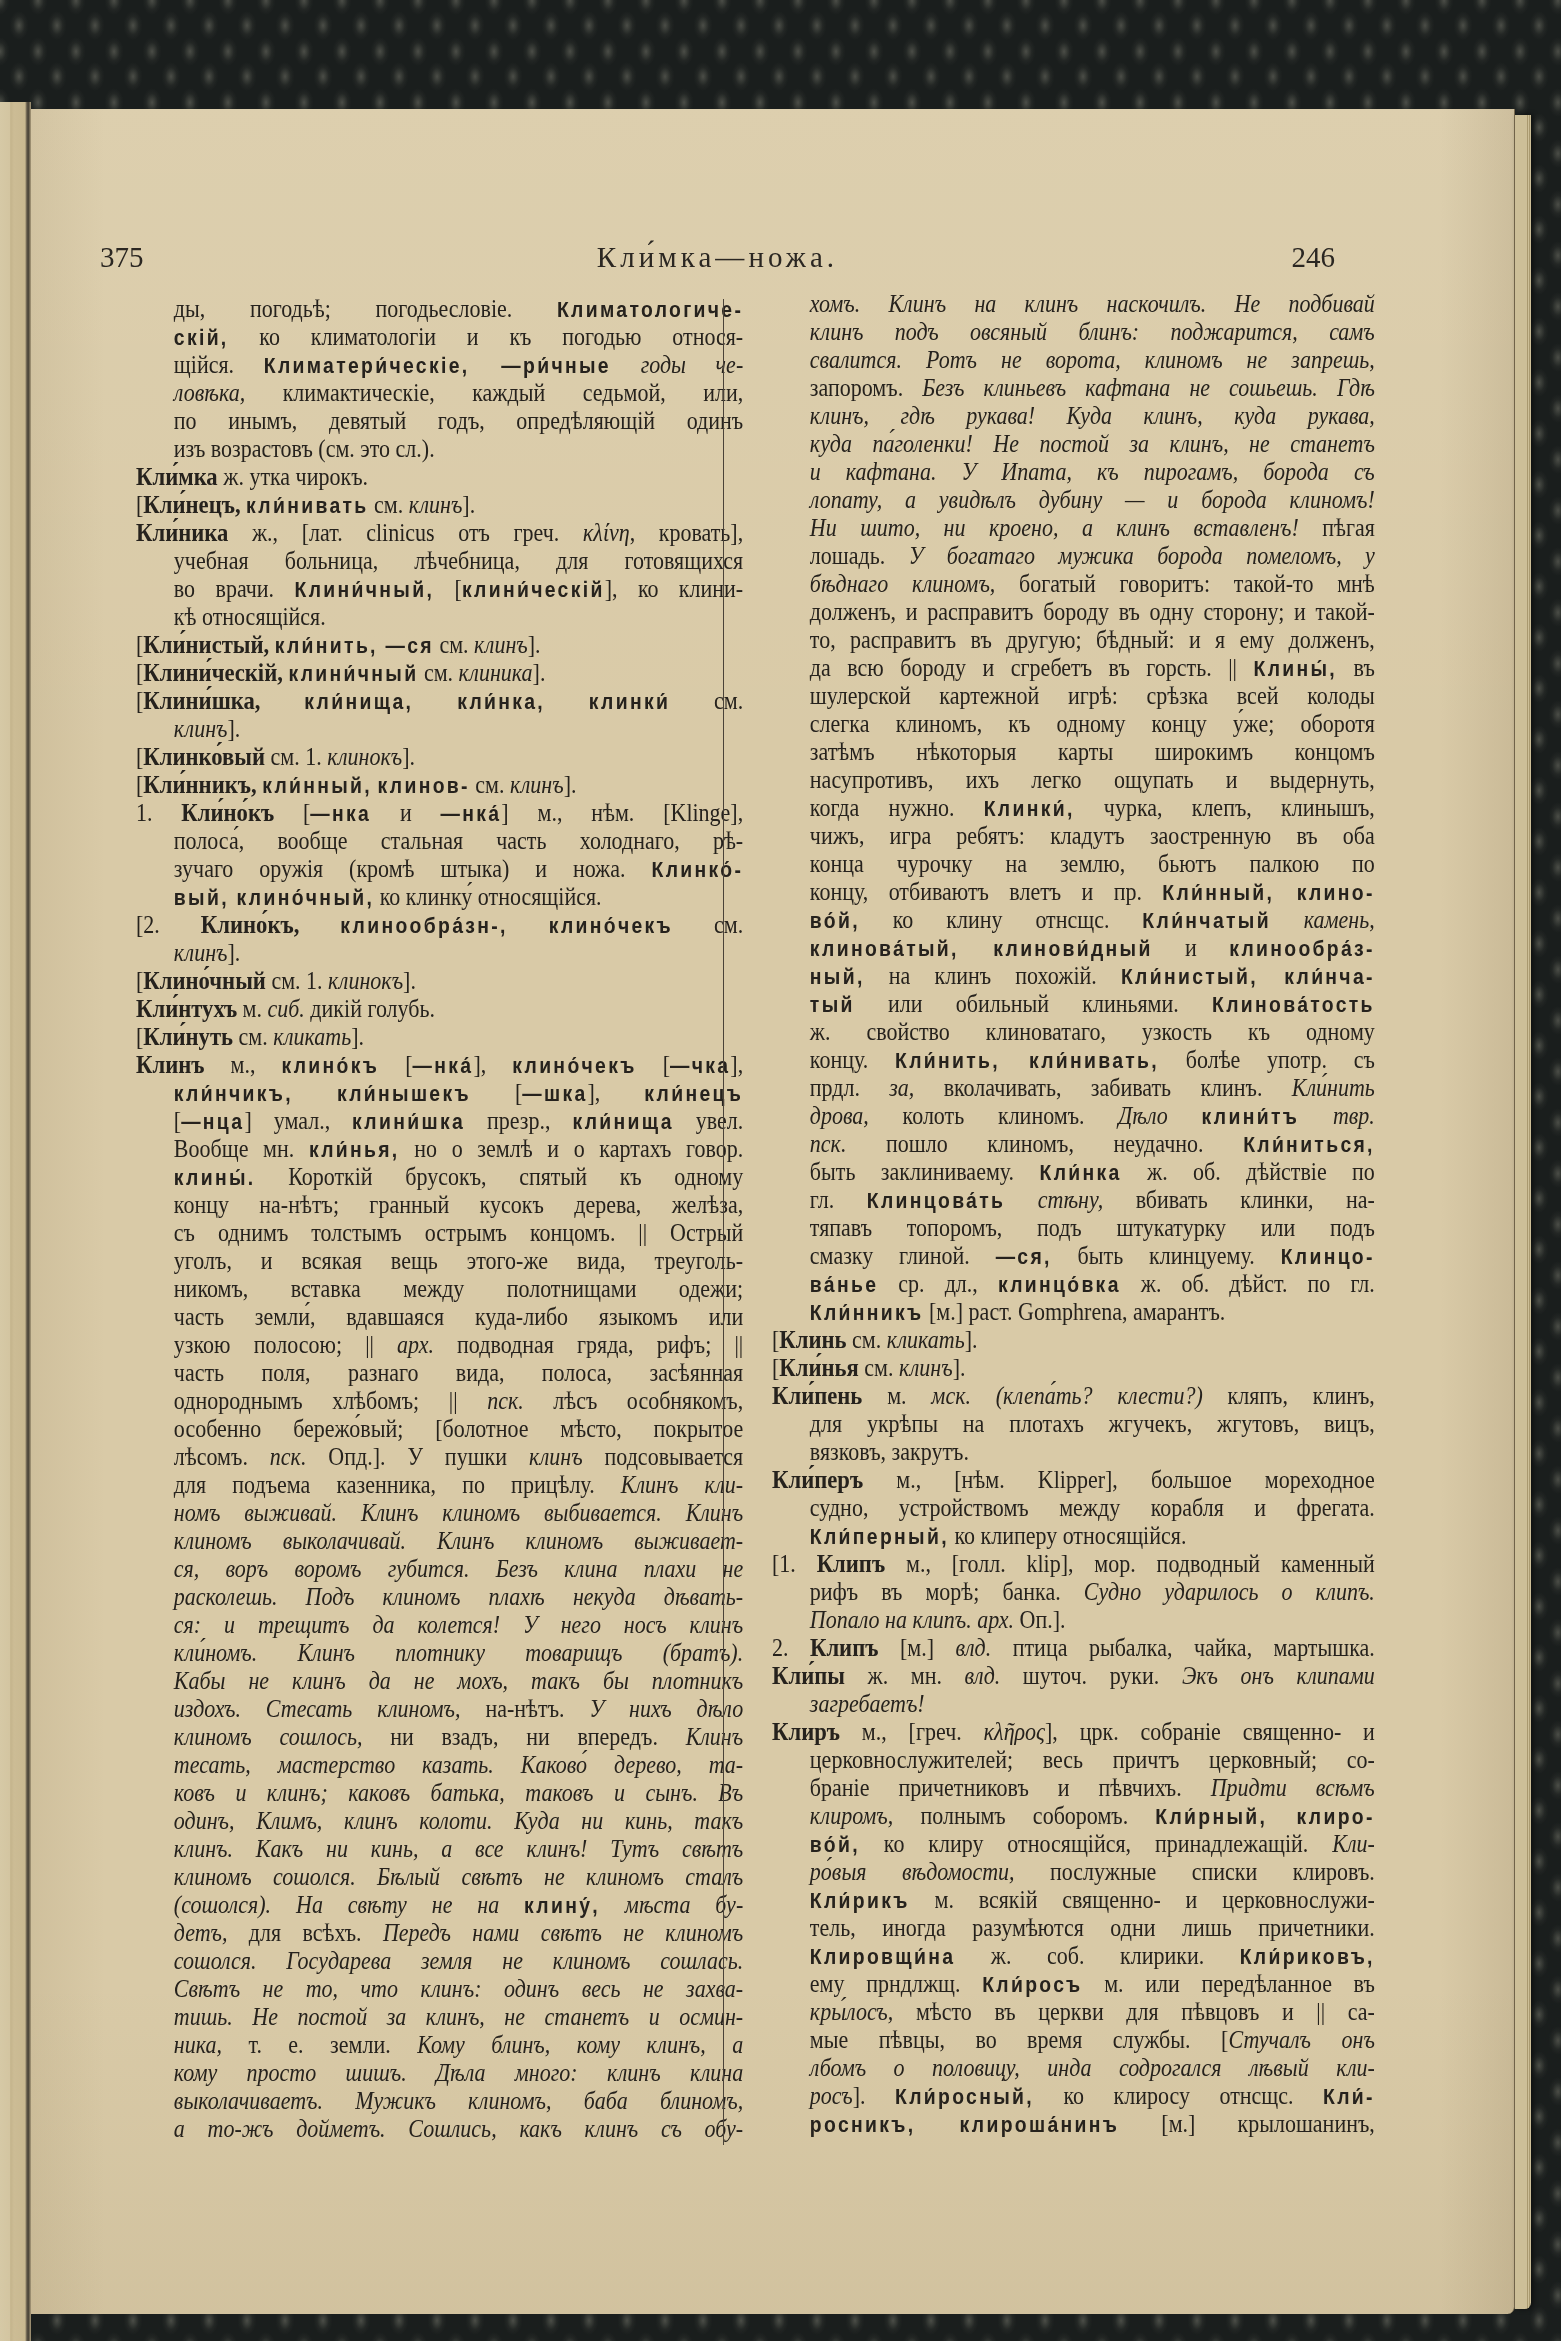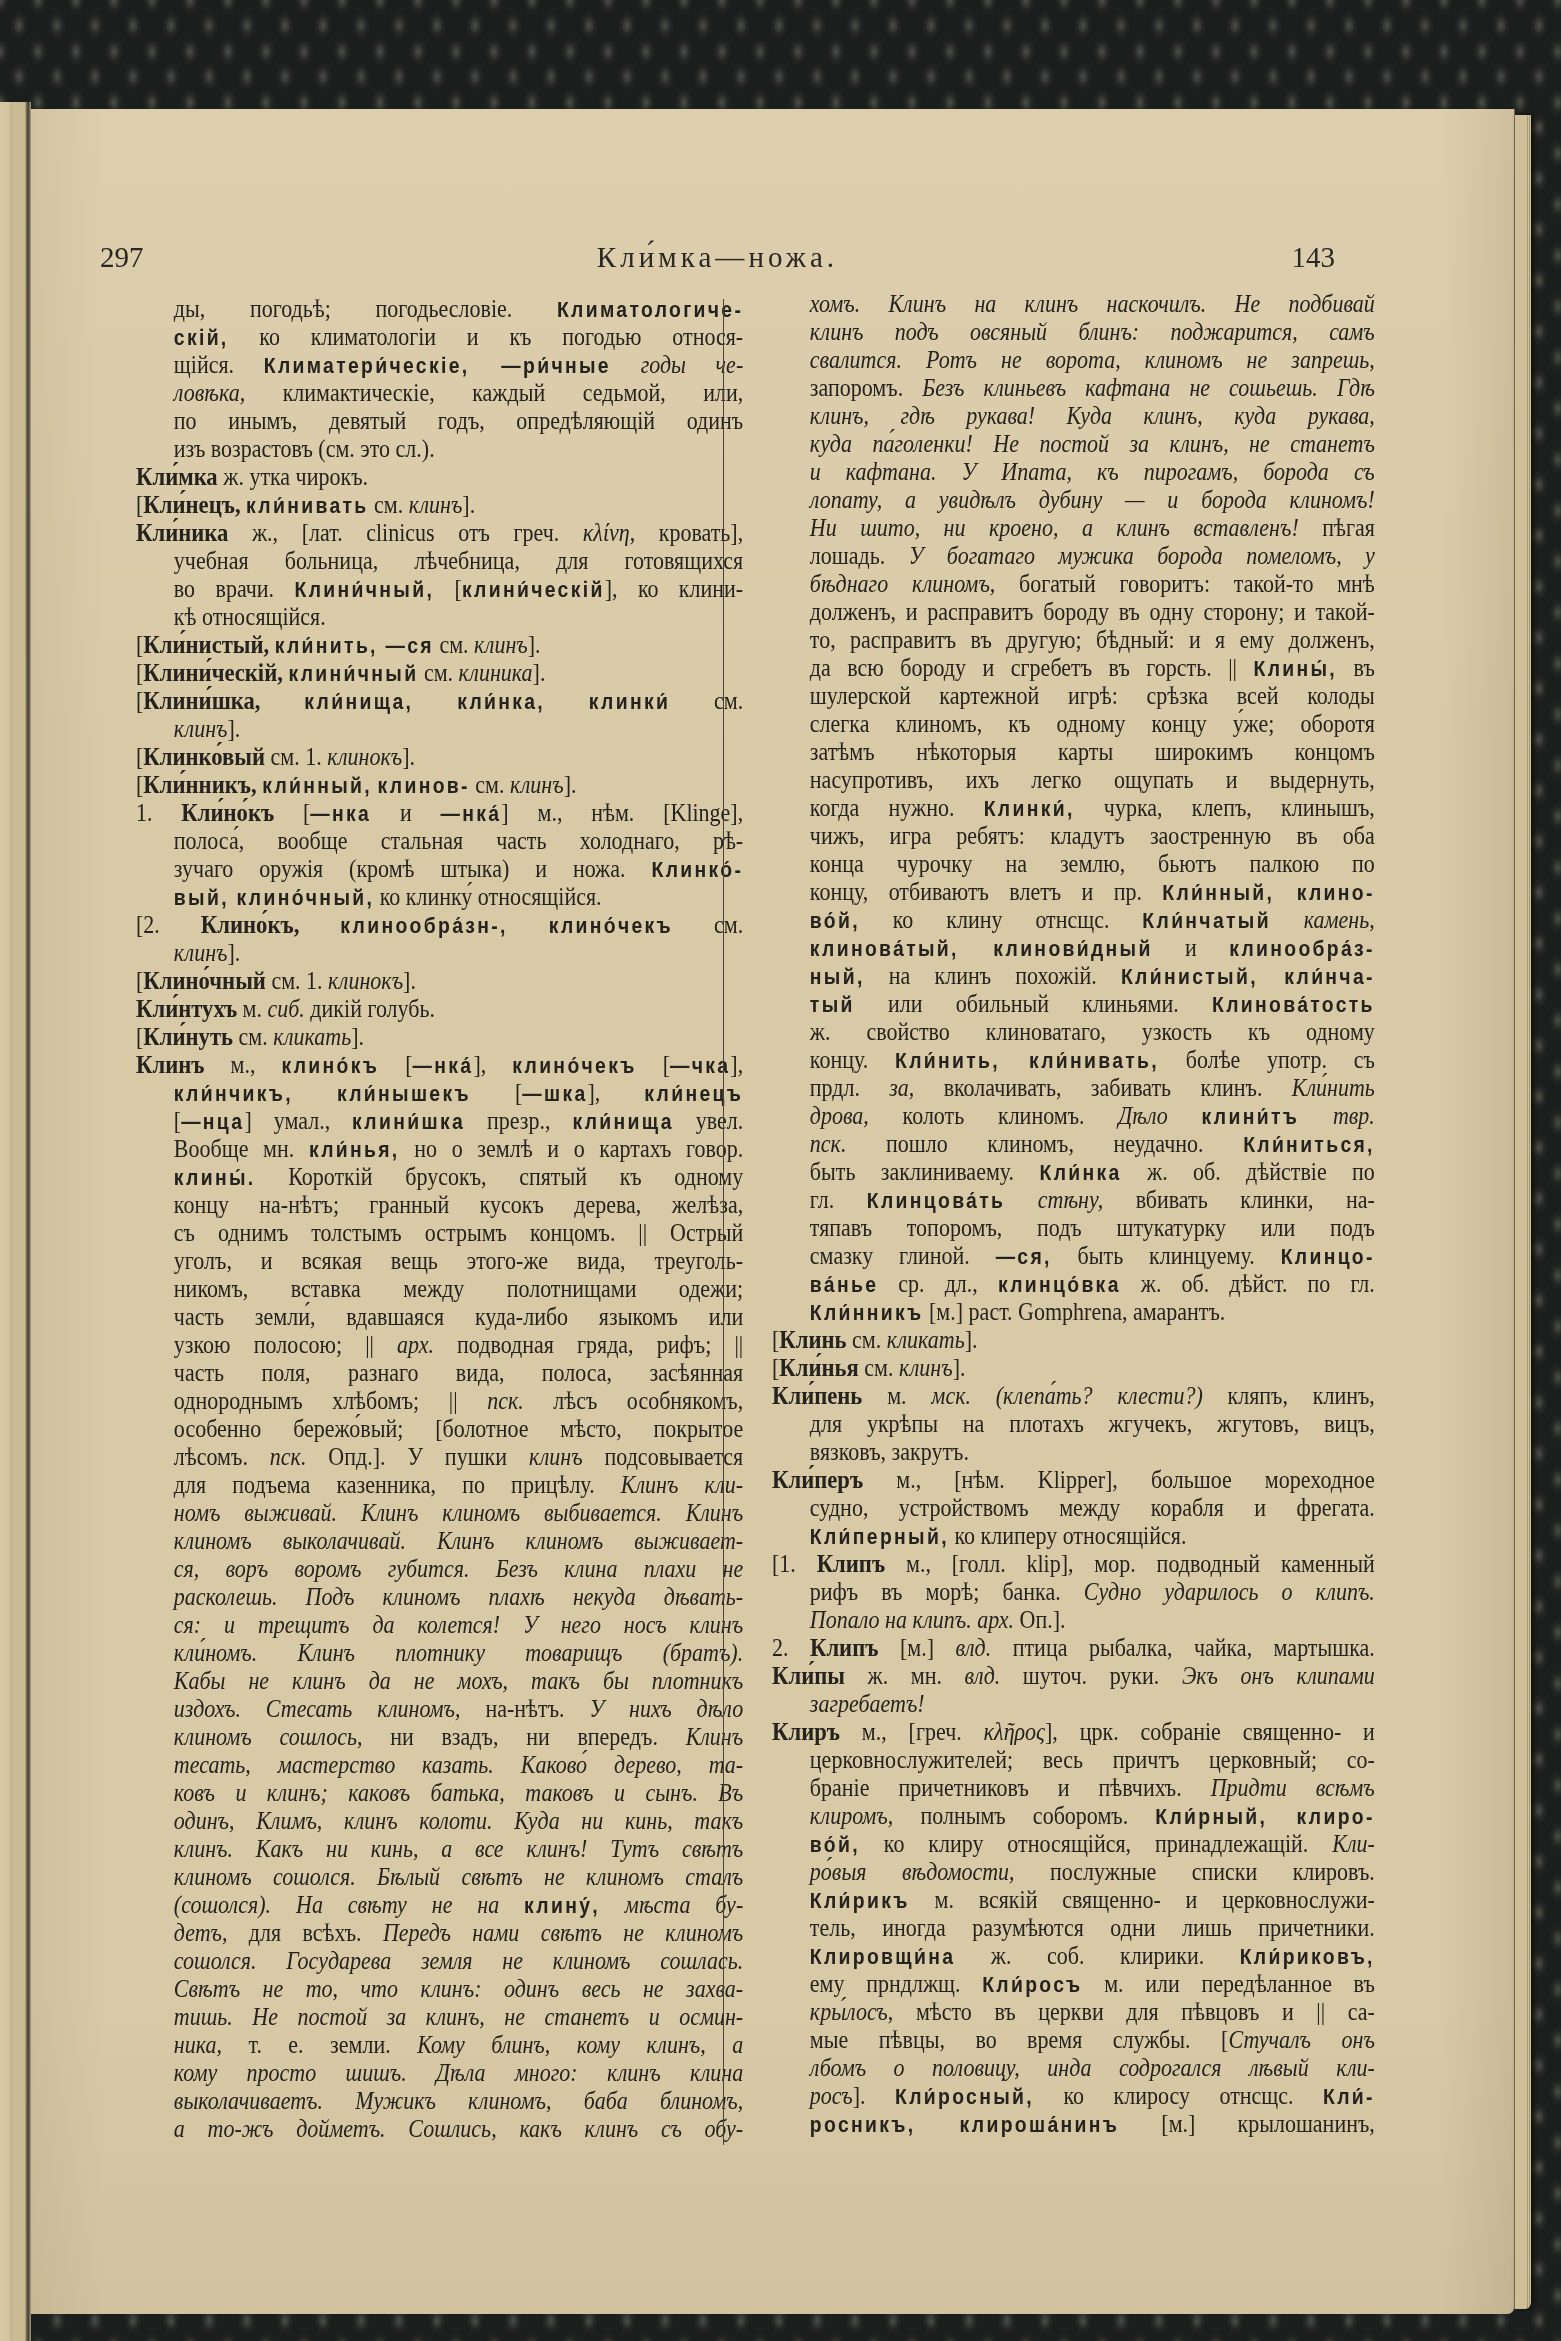--- a/index.html
+++ b/index.html
@@ -66,23 +66,23 @@
   .seg-s{font-family:"Liberation Sans",sans-serif;font-weight:700;font-size:0.88em;letter-spacing:0.12em;}
 </style>
 </head>
 <body>
 
 <div class="left-leaf"></div>
 <div class="paper"></div>
 <div class="page-edges"></div>
 
 <div class="running-head">
-  <span>297</span>
+  <span>375</span>
   <span class="title">Кли́мка—ножа.</span>
-  <span>143</span>
+  <span>246</span>
 </div>
 
 <div class="col col-left">
   <div class="col-inner">
       <div class="line in j"><span class="seg-r">ды, погодьѣ; погодьесловіе. </span><span class="seg-s">Климатологиче-</span></div>
       <div class="line in j"><span class="seg-s">скій,</span><span class="seg-r"> ко климатологіи и къ погодью относя-</span></div>
       <div class="line in j"><span class="seg-r">щійся. </span><span class="seg-s">Климатери́ческіе, —ри́чные</span><span class="seg-r"> </span><span class="seg-i">годы че-</span></div>
       <div class="line in j"><span class="seg-i">ловѣка,</span><span class="seg-r"> климактическіе, каждый седьмой, или,</span></div>
       <div class="line in j"><span class="seg-r">по инымъ, девятый годъ, опредѣляющій одинъ</span></div>
       <div class="line in"><span class="seg-r">изъ возрастовъ (см. это сл.).</span></div>

